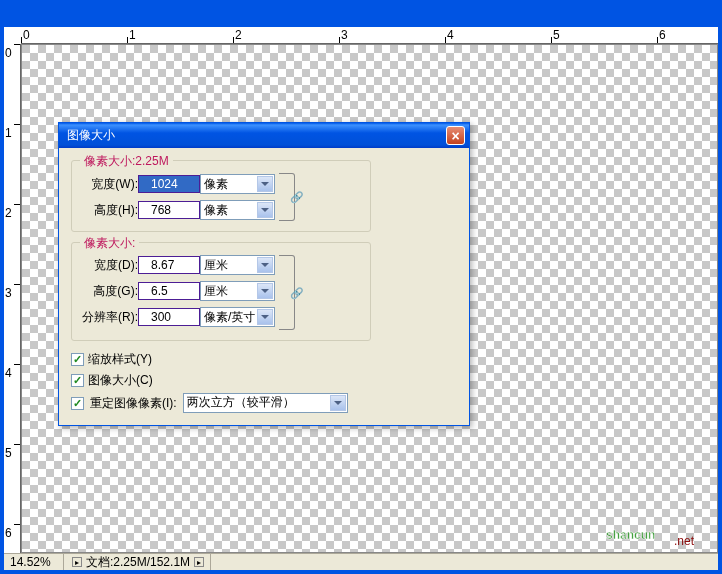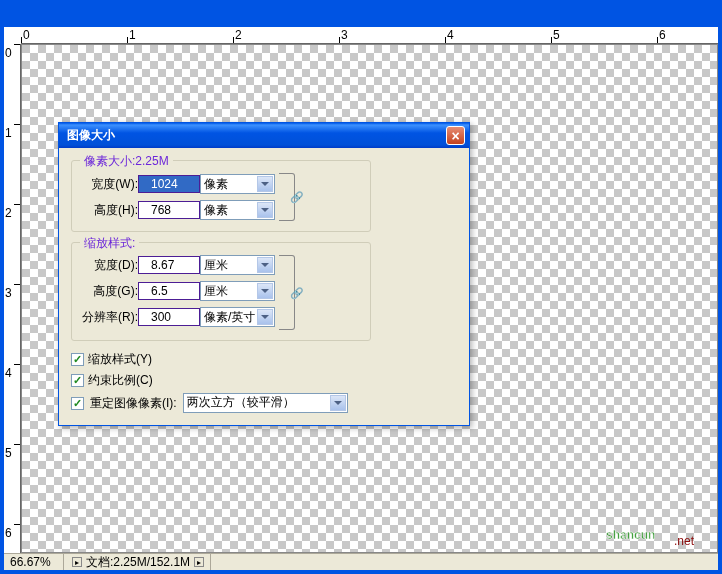--- a/index.html
+++ b/index.html
@@ -27,25 +27,25 @@
 .ruler-vtick::before{content:"";position:absolute;right:0;top:0;width:6px;height:1px;background:#000}
 .ruler-vtick span{position:absolute;top:2px;left:1px;writing-mode:horizontal-tb}
 .canvas{position:absolute;top:17px;left:17px;right:0;bottom:17px;background-image:repeating-conic-gradient(#fff 0% 25%,#c8c8c8 0% 50%);background-size:16px 16px;border:1px solid #888}
 .statusbar{position:absolute;bottom:0;left:0;right:0;height:17px;background:#ece9d8;border-top:1px solid #aca899;display:flex;align-items:center}
 .status-cell{border-right:1px solid #aca899;padding:0 6px;height:100%;display:flex;align-items:center}
 .status-cell.first{width:60px}
 .status-arrow{width:10px;height:10px;border:1px solid #888;display:inline-flex;align-items:center;justify-content:center;margin-left:2px;font-size:8px}
 .watermark{position:absolute;right:22px;bottom:20px;pointer-events:none;opacity:.95}
 .dialog{position:absolute;left:54px;top:95px;width:412px;background:#ece9d8;border:1px solid #0054e3;box-shadow:2px 2px 6px rgba(0,0,0,.3)}
 .dialog-title{height:25px;background:linear-gradient(to bottom,#0058e6 0%,#3d91ff 8%,#0054e3 40%,#0050d8 88%,#003bc7 100%);display:flex;align-items:center;padding:0 4px}
-.dialog-title span{color:#fff;font-weight:bold;flex:1;padding-left:4px}
+.dialog-title span{color:#fff;font-weight:normal;flex:1;padding-left:4px}
 .dialog-close{width:19px;height:19px;background:linear-gradient(to bottom,#e78d73,#c4421f);border:1px solid #fff;border-radius:3px;color:#fff;display:flex;align-items:center;justify-content:center;font-size:14px;font-weight:bold;cursor:pointer}
 .dialog-body{padding:12px;position:relative}
 .fieldset{border:1px solid #d0cdb9;border-radius:3px;margin-bottom:10px;padding:12px 8px 10px;position:relative}
-.fieldset-legend{position:absolute;top:-8px;left:8px;background:#ece9d8;padding:0 4px;color:#6d28d9}
+.fieldset-legend{position:absolute;top:-8px;left:8px;background:#ece9d8;padding:0 4px;color:#be185d}
 .row{display:flex;align-items:center;margin-bottom:6px;}
 .row label{width:58px;text-align:right;color:#000}
 .txt-input{width:62px;height:18px;border:1px solid #4c1d95;padding:1px 12px;background:#fff}
 .txt-input.sel{background:#316ac5;color:#fff}
 .sel-box{width:75px;height:20px;border:1px solid #7f9db9;background:#fff;display:flex;align-items:center;position:relative;padding-left:3px;cursor:pointer}
 .sel-arrow{position:absolute;right:1px;top:1px;width:16px;height:16px;background:linear-gradient(#dce6f7,#a9c2ec);border:1px solid #b4c7e7;display:flex;align-items:center;justify-content:center}
 .sel-arrow::before{content:"";border:4px solid transparent;border-top-color:#4d6185;margin-top:3px}
 .link-bracket{width:16px;height:48px;border-right:1px solid #888;border-top:1px solid #888;border-bottom:1px solid #888;border-radius:0 3px 3px 0;position:relative;margin-left:4px}
 .link-icon{position:absolute;right:-10px;top:50%;transform:translateY(-50%);font-size:11px;color:#666}
 .link-bracket.big{height:75px}
@@ -108,21 +108,21 @@
           <span>5</span>
         </div>
         <div class="ruler-vtick" style="top: 480px;">
           <span>6</span>
         </div>
       </div>
     <div class="canvas"></div>
 
     <div class="statusbar">
       <div class="status-cell first">
-        <span>66.67%</span>
+        <span>14.52%</span>
       </div>
       <div class="status-cell">
         <span class="status-arrow">▸</span>
         <span style="margin-left:4px">文档:2.25M/152.1M</span>
         <span class="status-arrow" style="margin-left:4px">▸</span>
       </div>
     </div>
 
     <div class="watermark">
       <svg width="90" height="30">
@@ -160,21 +160,21 @@
                   </div>
               </div>
             </div>
             <div class="link-bracket">
                 <span class="link-icon">🔗</span>
               </div>
           </div>
         </div>
 
         <div class="fieldset" style="width:300px">
-          <div class="fieldset-legend">缩放样式:</div>
+          <div class="fieldset-legend">像素大小:</div>
           <div style="display:flex;align-items:flex-start">
             <div>
               <div class="row">
                 <label>宽度(D):</label>
                 <input class="txt-input" value="8.67" style="">
                 <div class="sel-box">
                     <span>厘米</span>
                     <div class="sel-arrow"></div>
                   </div>
               </div>
@@ -200,21 +200,21 @@
               </div>
           </div>
         </div>
 
         <div class="chk-row">
           <span class="chk">✓</span>
           <span>缩放样式(Y)</span>
         </div>
         <div class="chk-row">
           <span class="chk">✓</span>
-          <span>约束比例(C)</span>
+          <span>图像大小(C)</span>
         </div>
         <div class="resample-row">
           <span class="chk">✓</span>
           <span>重定图像像素(I):</span>
           <div class="wide-sel">
             <span>两次立方（较平滑）</span>
             <div class="sel-arrow"></div>
           </div>
         </div>
 

